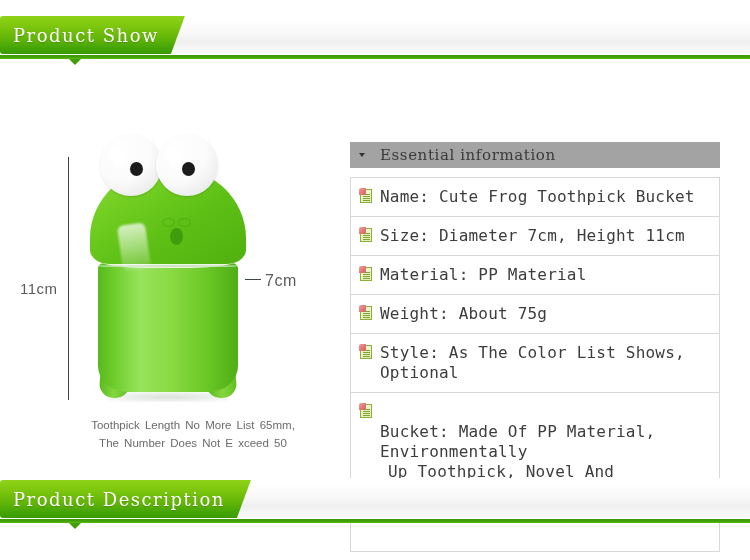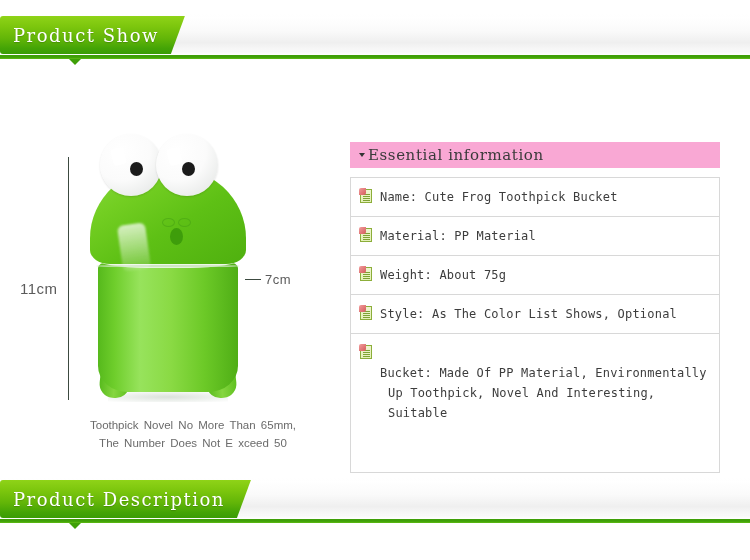--- a/index.html
+++ b/index.html
@@ -260,21 +260,21 @@
     left: 245px;
     top: 159px;
     width: 16px;
     height: 1px;
     background: #3c4a40;
   }
   .measure-h-label {
     position: absolute;
     left: 265px;
     top: 152px;
-    font-size: 13px;
+    font-size: 16px;
     color: #5b5b5b;
     letter-spacing: 0.5px;
   }
 
   .product-caption {
     position: absolute;
     left: 58px;
     top: 296px;
     width: 270px;
     font-size: 11.5px;
@@ -286,25 +286,26 @@
 
   
   .info-panel {
     position: absolute;
     left: 350px;
     top: 142px;
     width: 370px;
   }
   .info-header {
     height: 26px;
-    background: #f9a8d4;
+    background: #a3a3a3;
     display: flex;
     align-items: center;
     padding-left: 10px;
     box-sizing: border-box;
+    gap: 12px;
   }
   .caret {
     width: 0;
     height: 0;
     border-left: 4px solid #333;
     border-top: 3.5px solid transparent;
     border-bottom: 3.5px solid transparent;
     margin-right: 4px;
     transform: rotate(90deg);
   }
@@ -361,21 +362,21 @@
     position: absolute;
     left: 0;
     top: -1px;
     width: 7px;
     height: 7px;
     background: linear-gradient(135deg, #f29d9d 0%, #d45b5b 100%);
     border-radius: 2px 0 2px 0;
   }
   .row-text {
     font-family: "DejaVu Sans Mono", monospace;
-    font-size: 12px;
+    font-size: 16px;
     color: #3d3d3d;
     line-height: 20px;
     letter-spacing: 0.2px;
     white-space: pre-line;
   }
   .row-summary .row-text {
     text-indent: 0;
   }
   .row-summary .row-text span.cont {
     display: block;
@@ -421,21 +422,21 @@
       <div class="frog-pupil"></div>
       <div class="frog-eye-shine"></div>
     </div>
     <div class="frog-eye right">
       <div class="frog-pupil"></div>
       <div class="frog-eye-shine"></div>
     </div>
   </div>
 
   <div class="product-caption">
-    <div>Toothpick Novel No More Than 65mm,</div>
+    <div>Toothpick Length No More List 65mm,</div>
     <div>The Number Does Not E  xceed 50</div>
   </div>
 </div>
 
 <div class="info-panel">
   <div class="info-header">
     <span class="caret"></span>
     <span class="info-header-title">Essential information</span>
   </div>
 
@@ -446,54 +447,65 @@
         <span class="doc"></span>
           <span class="ln ln1"></span>
           <span class="ln ln2"></span>
           <span class="ln ln3"></span>
           <span class="ln ln4"></span>
           <span class="clip"></span>
       </span>
       <span class="row-text">Name: Cute Frog Toothpick Bucket</span>
     </div>
 
-
     <div class="info-row">
       <span class="row-icon">
         <span class="doc"></span>
           <span class="ln ln1"></span>
           <span class="ln ln2"></span>
           <span class="ln ln3"></span>
           <span class="ln ln4"></span>
           <span class="clip"></span>
       </span>
-      <span class="row-text">Material: PP Material</span>
+      <span class="row-text">Size: Diameter 7cm, Height 11cm</span>
     </div>
 
     <div class="info-row">
       <span class="row-icon">
         <span class="doc"></span>
           <span class="ln ln1"></span>
           <span class="ln ln2"></span>
           <span class="ln ln3"></span>
           <span class="ln ln4"></span>
           <span class="clip"></span>
       </span>
-      <span class="row-text">Weight: About 75g</span>
+      <span class="row-text">Material: PP Material</span>
     </div>
 
     <div class="info-row">
       <span class="row-icon">
         <span class="doc"></span>
           <span class="ln ln1"></span>
           <span class="ln ln2"></span>
           <span class="ln ln3"></span>
           <span class="ln ln4"></span>
           <span class="clip"></span>
       </span>
+      <span class="row-text">Weight: About 75g</span>
+    </div>
+
+    <div class="info-row">
+      <span class="row-icon">
+        <span class="doc"></span>
+          <span class="ln ln1"></span>
+          <span class="ln ln2"></span>
+          <span class="ln ln3"></span>
+          <span class="ln ln4"></span>
+          <span class="clip"></span>
+      </span>
       <span class="row-text">Style: As The Color List Shows, Optional</span>
     </div>
 
     <div class="info-row row-summary">
       <span class="row-icon">
         <span class="doc"></span>
           <span class="ln ln1"></span>
           <span class="ln ln2"></span>
           <span class="ln ln3"></span>
           <span class="ln ln4"></span>

